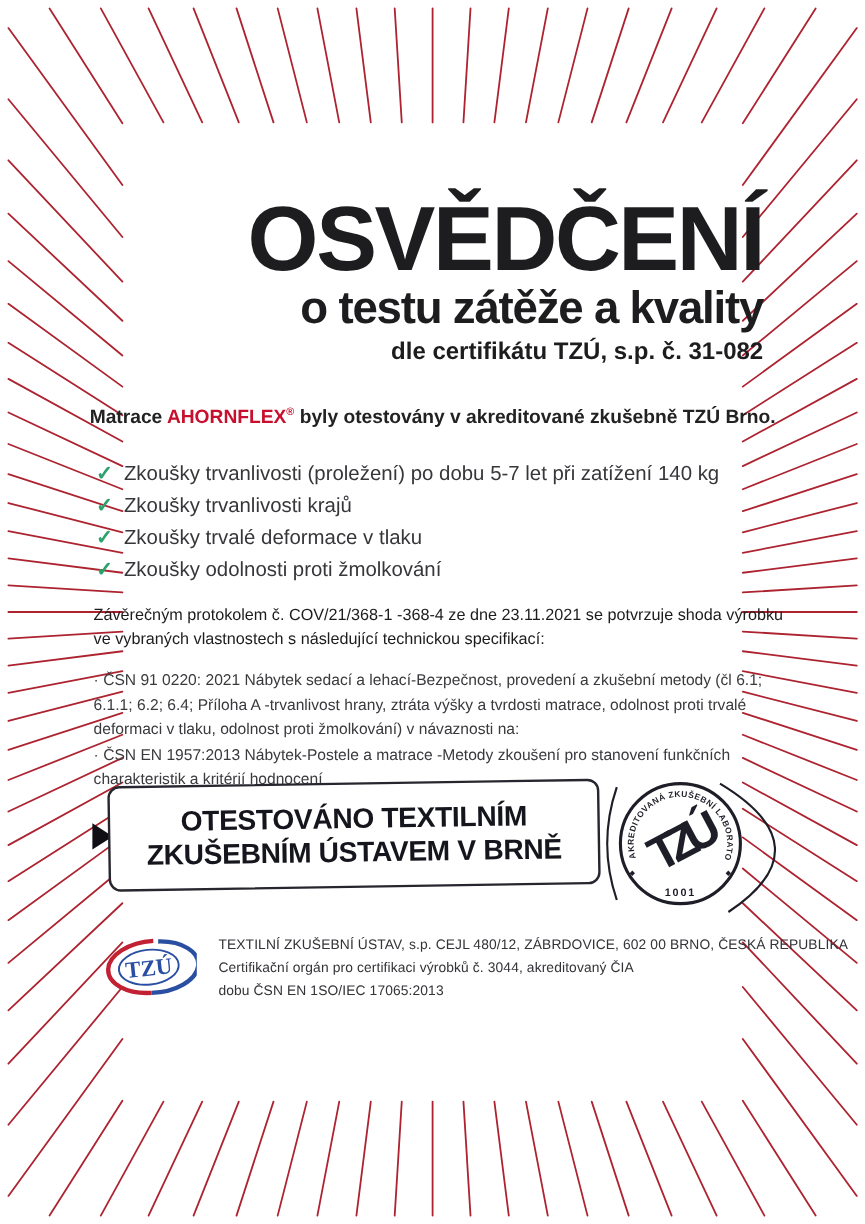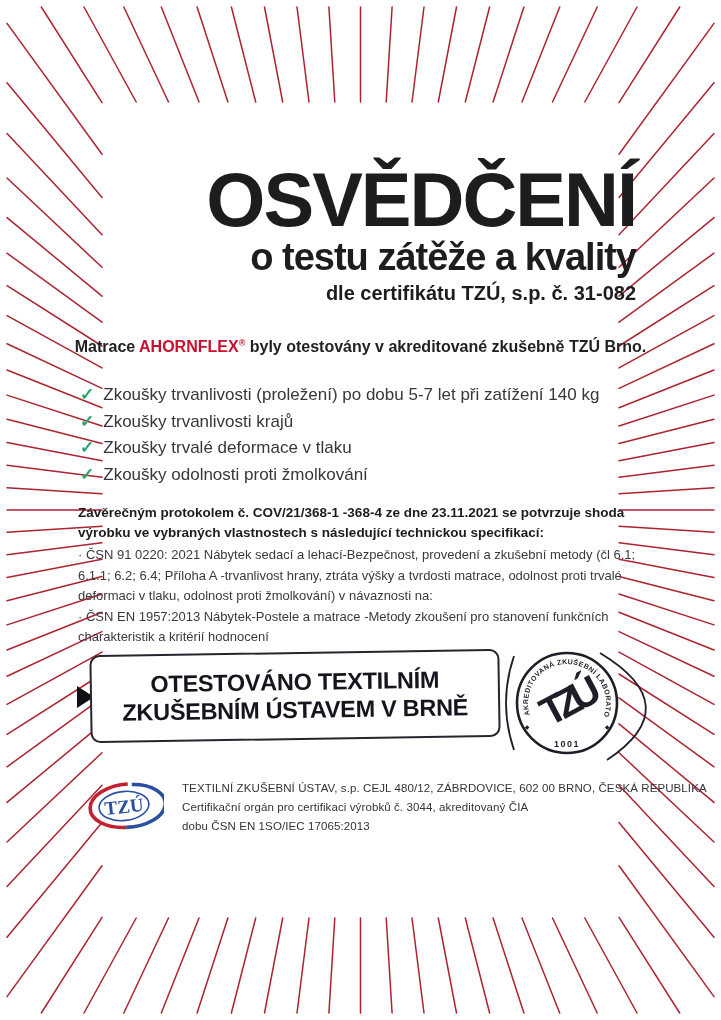--- a/index.html
+++ b/index.html
@@ -18,22 +18,22 @@
     font-size:16px;font-weight:bold;color:#222;}
   .brand{color:var(--brand-red,#c8102e);}
   .brand-reg{color:var(--brand-red,#c8102e);font-size:9px;vertical-align:super;font-weight:bold;}
 
   .checklist{position:absolute;top:382px;left:80px;width:585px;list-style:none;margin:0;padding:0;
     font-size:17px;line-height:26.5px;color:#37373b;}
   .checklist li{white-space:nowrap;}
   .check{color:var(--check-green,#2aa36b);font-weight:bold;margin-right:9px;}
 
   .protocol{position:absolute;top:503px;left:78px;width:585px;color:#2a2a2e;}
-  .protocol-bold{font-size:13.5px;font-weight:bold;line-height:20px;color:#1c1c1e;}
-  .protocol-details{font-size:13px;line-height:20.5px;margin-top:2px;color:#3a3a3e;}
+  .protocol-bold{font-size:13.5px;font-weight:normal;line-height:20px;color:#1c1c1e;}
+  .protocol-details{font-size:13px;line-height:20.5px;margin-top:14px;color:#3a3a3e;}
   .protocol-details p{margin:0;}
 
   .tested-row{position:absolute;top:648px;left:0;width:618px;height:130px;}
   .pointer-triangle{position:absolute;left:77px;top:38px;width:0;height:0;
     border-left:17px solid #101014;border-top:11px solid transparent;border-bottom:11px solid transparent;}
   .tested-box{position:absolute;left:90px;top:4px;width:410px;height:88px;box-sizing:border-box;
     border:2.5px solid #26262e;border-radius:10px;background:#fff;transform:rotate(-0.9deg);
     display:flex;flex-direction:column;justify-content:center;text-align:center;}
   .tested-line{font-size:23.5px;font-weight:bold;letter-spacing:-0.3px;line-height:1.2;color:#15151d;}
   .stamp-svg{position:absolute;left:490px;top:0px;width:170px;height:126px;}

